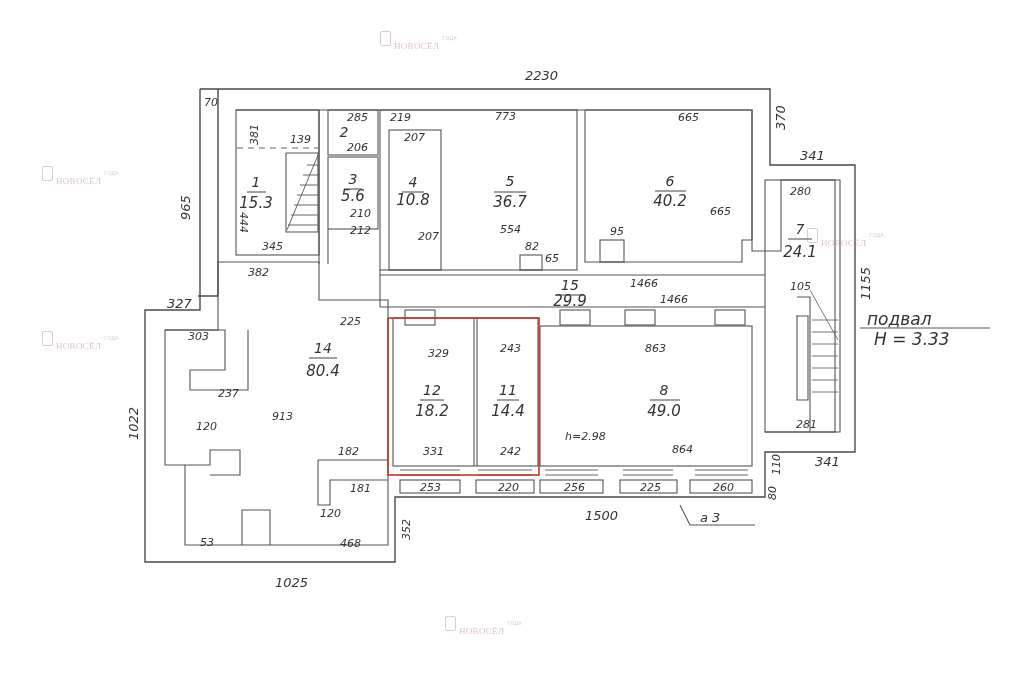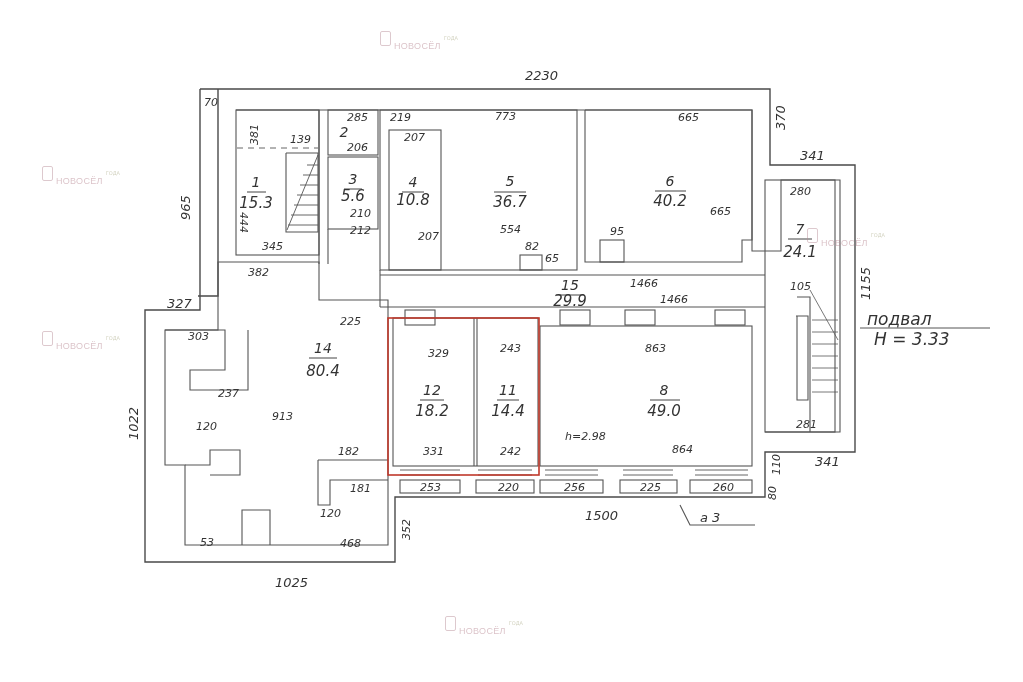--- a/index.html
+++ b/index.html
@@ -9,21 +9,21 @@
   .wall2 { fill:none; stroke:#555; stroke-width:1.1; }
   .dash { fill:none; stroke:#666; stroke-width:1; stroke-dasharray:6 5; }
   .dim { font-family:"DejaVu Sans", sans-serif; font-style:italic; font-size:11px; fill:#333; }
   .dimL { font-family:"DejaVu Sans", sans-serif; font-style:italic; font-size:13px; fill:#333; }
   .rnum { font-family:"DejaVu Sans", sans-serif; font-style:italic; font-size:14px; fill:#333; text-anchor:middle; }
   .rarea { font-family:"DejaVu Sans", sans-serif; font-style:italic; font-size:15px; fill:#333; text-anchor:middle; }
   .note { font-family:"DejaVu Sans", sans-serif; font-style:italic; font-size:17px; fill:#333; }
   .hl { fill:none; stroke:#c0392b; stroke-width:1.6; }
   .wm { position:absolute; display:flex; align-items:center; gap:3px; opacity:0.45; }
   .wm .logo { width:9px; height:13px; border:1.2px solid #b58a93; border-radius:2px; }
-  .wm .txt { font-family:Liberation Sans, sans-serif; font-size:9px; color:#b07a86; letter-spacing:0.3px;margin-top:16px; }
+  .wm .txt { font-family:Liberation Serif, serif; font-size:9px; color:#b07a86; letter-spacing:0.3px;margin-top:16px; }
   .wm .year { font-family:"DejaVu Sans", sans-serif; font-size:5px; color:#9a9a70; }
 </style>
 </head>
 <body>
 
 <svg id="plan" viewBox="0 0 1023 682" xmlns="http://www.w3.org/2000/svg">
 
   <g>
     <polyline class="wall" points="200,89 770,89 770,165 855,165 855,452 765,452 765,497 395,497 395,562 145,562 145,310 200,310 200,89"></polyline>
     <polyline class="wall" points="218,89 218,296 198,296"></polyline>

